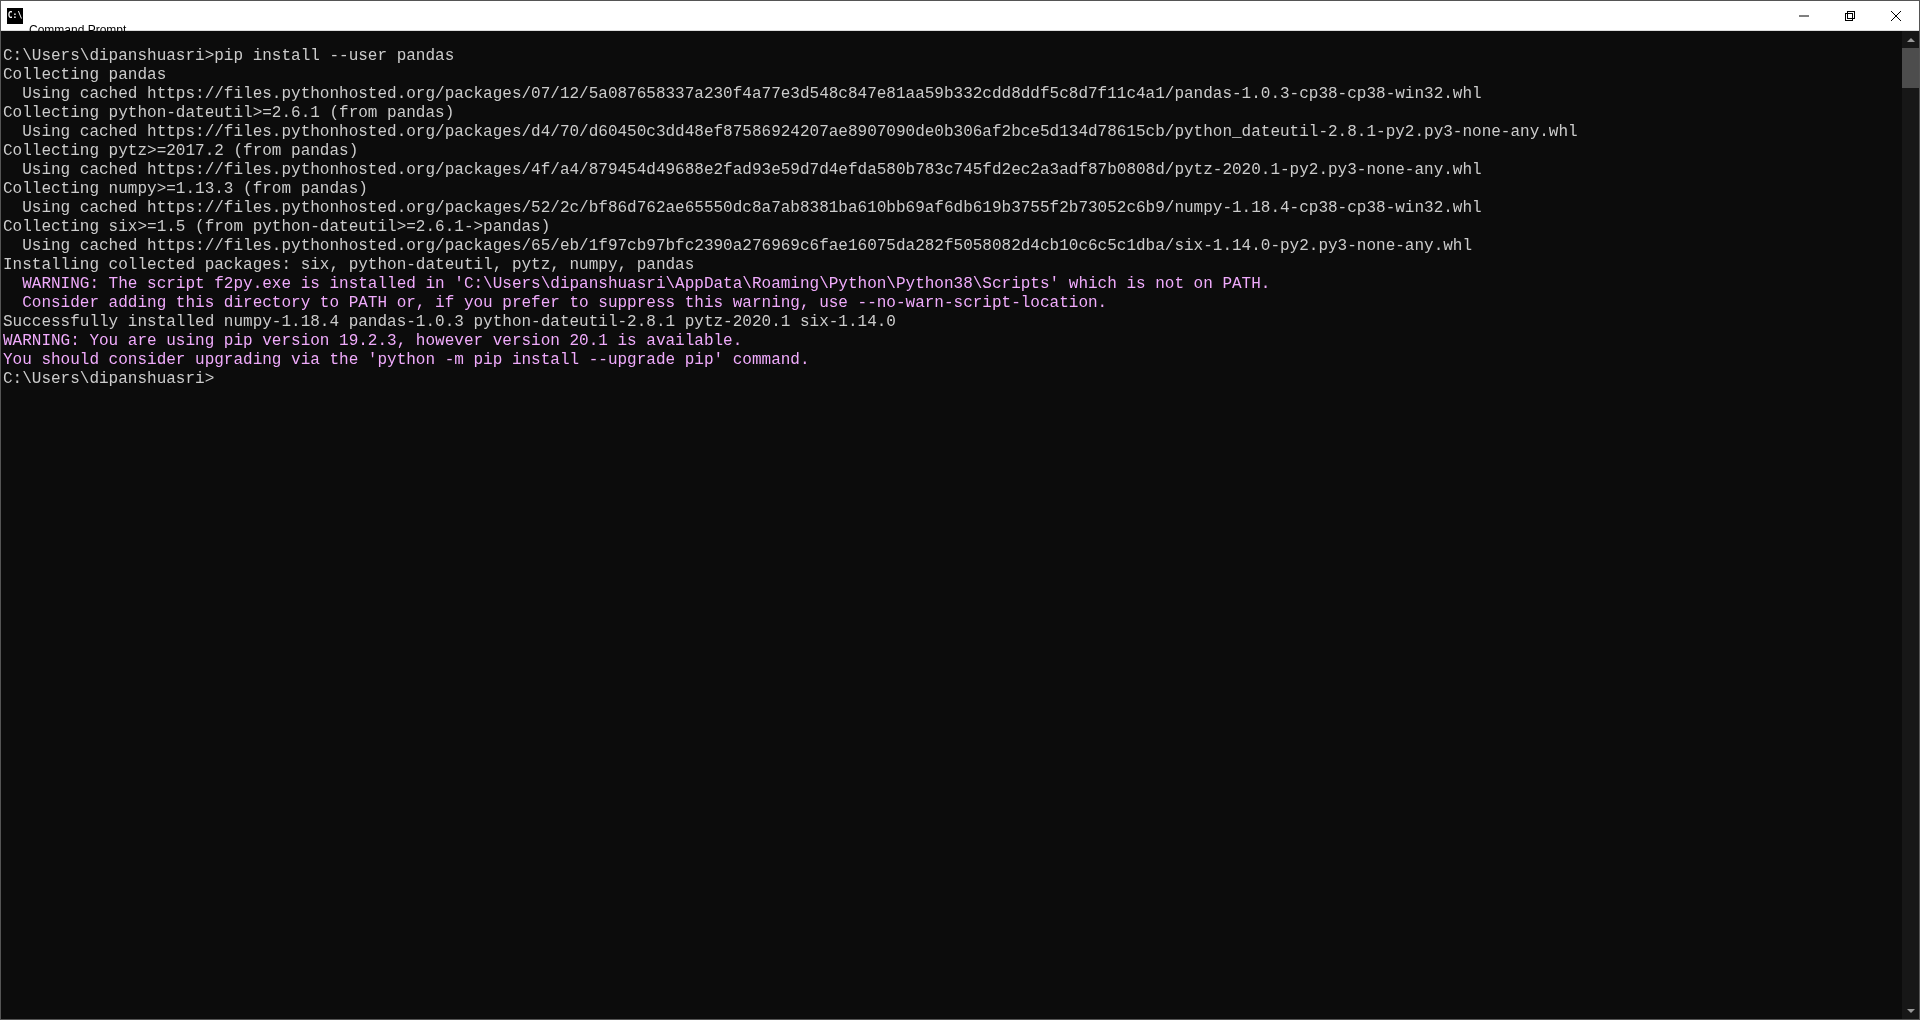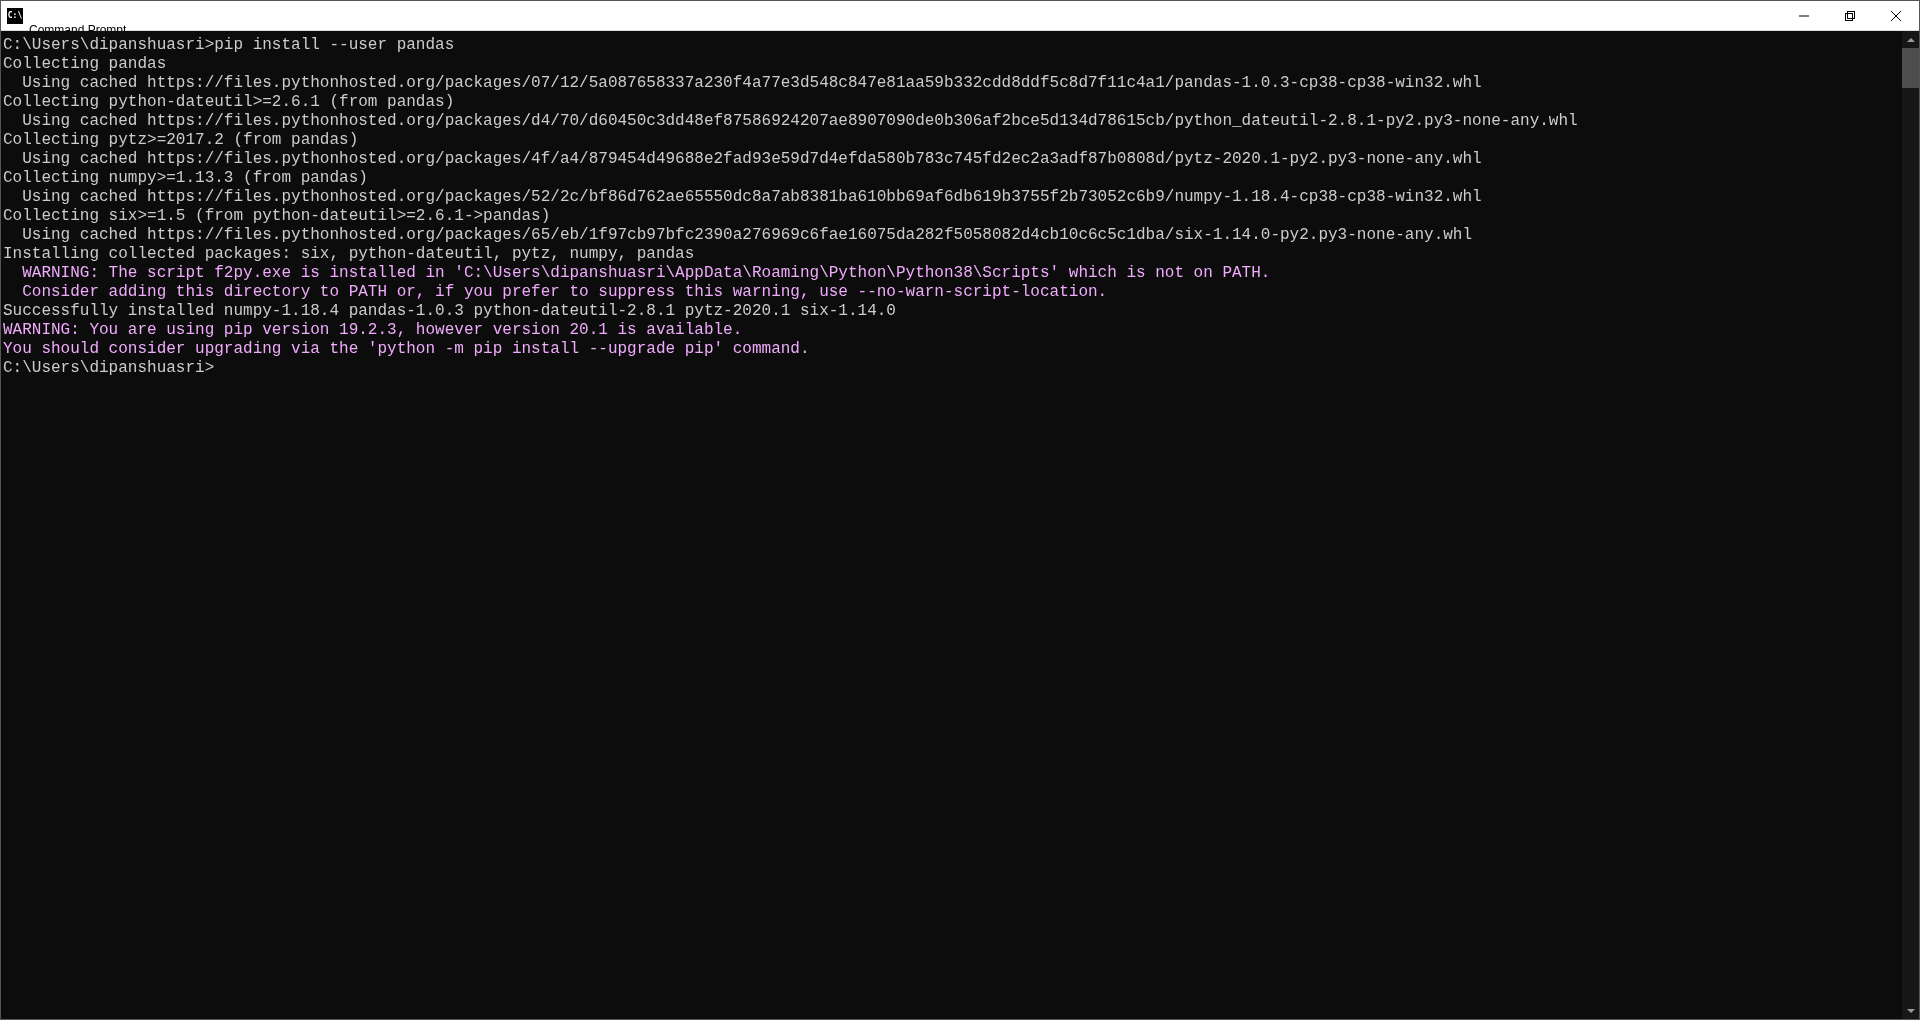--- a/index.html
+++ b/index.html
@@ -72,21 +72,21 @@
       background: #0c0c0c;
       position: relative;
     }
     .terminal {
       flex: 1;
       background: #0c0c0c;
       color: #cccccc;
       font-family: Consolas, "Courier New", monospace;
       font-size: 16px;
       line-height: 19px;
-      padding: 5px 0 0 2px;
+      padding: 16px 0 0 2px;
       white-space: pre;
       overflow: hidden;
     }
     .terminal .line {
       white-space: pre;
     }
     .terminal .warn {
       color: #f0abfc;
     }
     .scrollbar {

